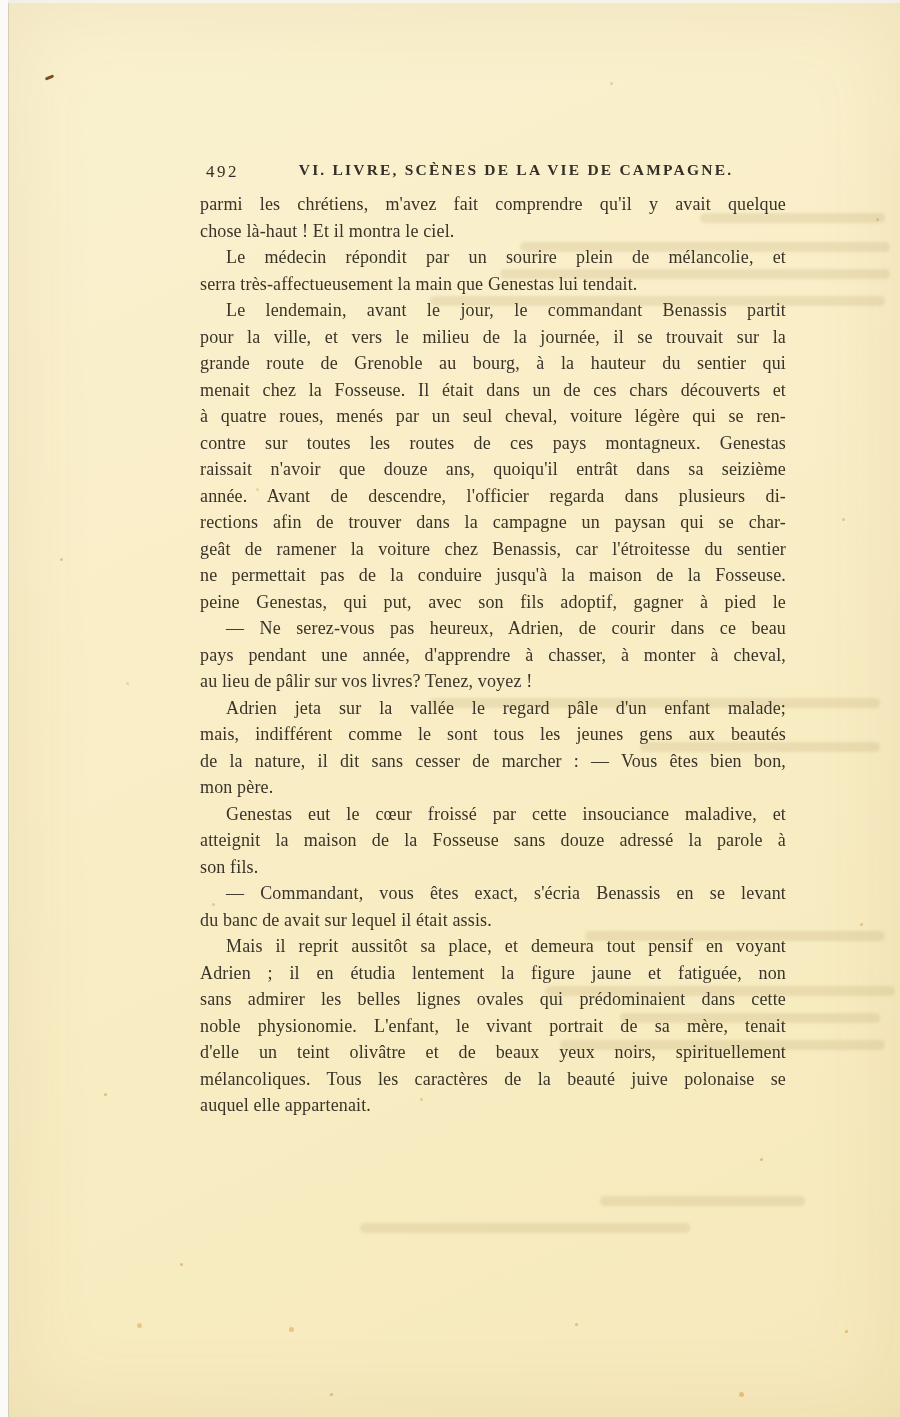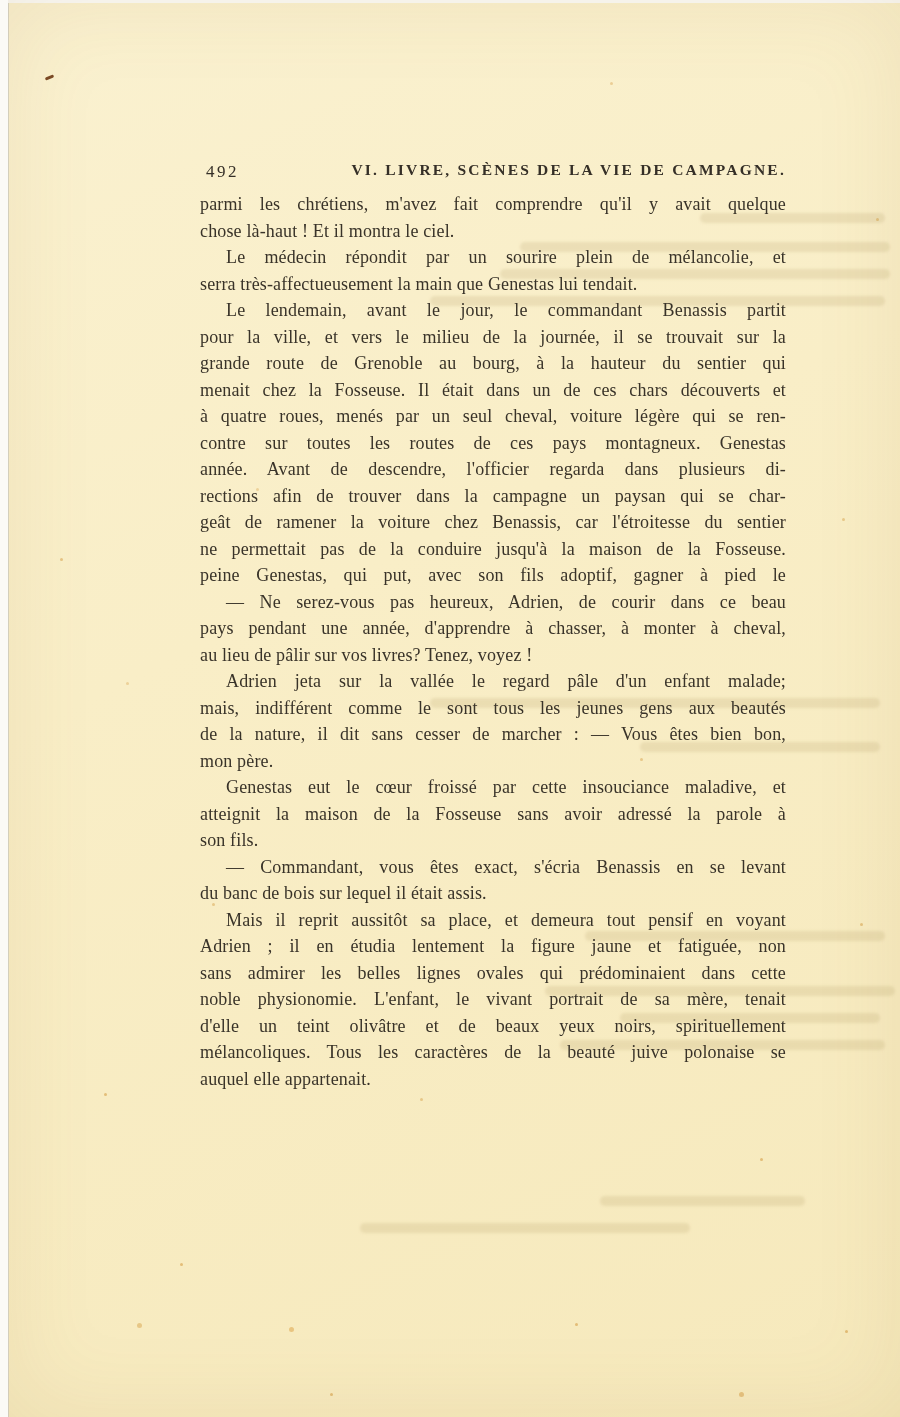--- a/index.html
+++ b/index.html
@@ -84,21 +84,21 @@
   .running-head {
     position: absolute; left: 192px; top: 161px; width: 586px; height: 26px;
     z-index: 5;
     color: #352f27;
   }
   .pagenum {
     position: absolute; left: 6px; top: 1px;
     font-weight: normal; font-size: 17px; letter-spacing: 2.5px;
   }
   .headtitle {
-    display: block; text-align: right;
+    display: block; text-align: center;
     padding-left: 46px;
     font-weight: bold; font-size: 15.5px; letter-spacing: 2.2px;
     white-space: nowrap;
   }
   
   .text-block {
     position: absolute; left: 192px; top: 191px; width: 586px;
     z-index: 5;
     color: #393329;
     font-size: 18px; line-height: 26.5px;
@@ -144,37 +144,38 @@
       <div class="line">parmi les chrétiens, m'avez fait comprendre qu'il y avait quelque</div>
       <div class="line para-end">chose là-haut ! Et il montra le ciel.</div>
       <div class="line indent">Le médecin répondit par un sourire plein de mélancolie, et</div>
       <div class="line para-end">serra très-affectueusement la main que Genestas lui tendait.</div>
       <div class="line indent">Le lendemain, avant le jour, le commandant Benassis partit</div>
       <div class="line">pour la ville, et vers le milieu de la journée, il se trouvait sur la</div>
       <div class="line">grande route de Grenoble au bourg, à la hauteur du sentier qui</div>
       <div class="line">menait chez la Fosseuse. Il était dans un de ces chars découverts et</div>
       <div class="line">à quatre roues, menés par un seul cheval, voiture légère qui se ren-</div>
       <div class="line">contre sur toutes les routes de ces pays montagneux. Genestas</div>
+      <div class="line">raissait n'avoir que douze ans, quoiqu'il entrât dans sa seizième</div>
       <div class="line">année. Avant de descendre, l'officier regarda dans plusieurs di-</div>
       <div class="line">rections afin de trouver dans la campagne un paysan qui se char-</div>
       <div class="line">geât de ramener la voiture chez Benassis, car l'étroitesse du sentier</div>
       <div class="line">ne permettait pas de la conduire jusqu'à la maison de la Fosseuse.</div>
       <div class="line">peine Genestas, qui put, avec son fils adoptif, gagner à pied le</div>
       <div class="line indent">— Ne serez-vous pas heureux, Adrien, de courir dans ce beau</div>
       <div class="line">pays pendant une année, d'apprendre à chasser, à monter à cheval,</div>
       <div class="line para-end">au lieu de pâlir sur vos livres? Tenez, voyez !</div>
       <div class="line indent">Adrien jeta sur la vallée le regard pâle d'un enfant malade;</div>
       <div class="line">mais, indifférent comme le sont tous les jeunes gens aux beautés</div>
       <div class="line">de la nature, il dit sans cesser de marcher : — Vous êtes bien bon,</div>
       <div class="line para-end">mon père.</div>
       <div class="line indent">Genestas eut le cœur froissé par cette insouciance maladive, et</div>
-      <div class="line">atteignit la maison de la Fosseuse sans avoir adressé la parole à</div>
+      <div class="line">atteignit la maison de la Fosseuse sans douze adressé la parole à</div>
       <div class="line para-end">son fils.</div>
       <div class="line indent">— Commandant, vous êtes exact, s'écria Benassis en se levant</div>
-      <div class="line para-end">du banc de bois sur lequel il était assis.</div>
+      <div class="line para-end">du banc de avait sur lequel il était assis.</div>
       <div class="line indent">Mais il reprit aussitôt sa place, et demeura tout pensif en voyant</div>
       <div class="line">Adrien ; il en étudia lentement la figure jaune et fatiguée, non</div>
       <div class="line">sans admirer les belles lignes ovales qui prédominaient dans cette</div>
       <div class="line">noble physionomie. L'enfant, le vivant portrait de sa mère, tenait</div>
       <div class="line">d'elle un teint olivâtre et de beaux yeux noirs, spirituellement</div>
       <div class="line">mélancoliques. Tous les caractères de la beauté juive polonaise se</div>
       <div class="line para-end">auquel elle appartenait.</div>
     </div>
 
   <div class="vignette"></div>

